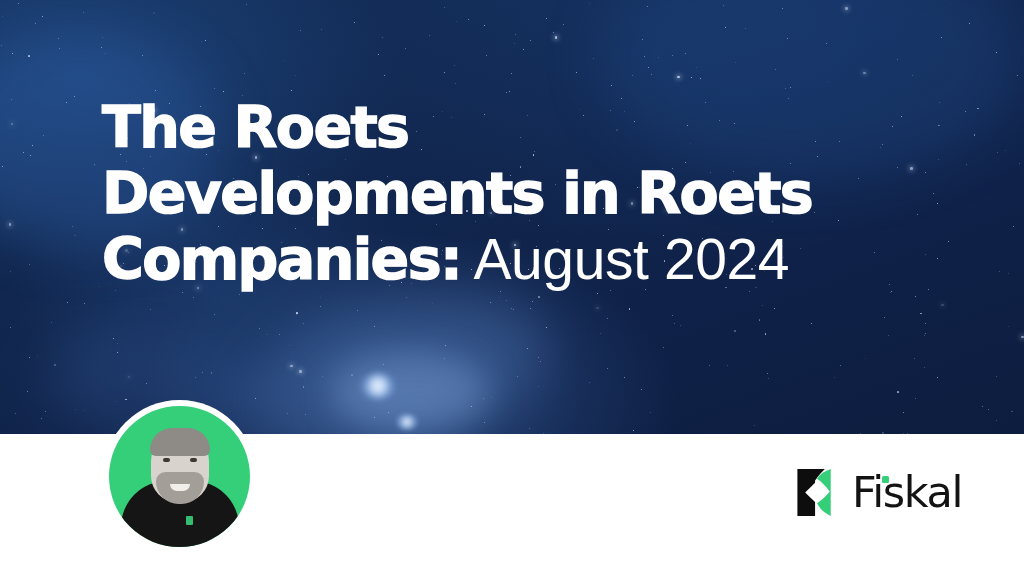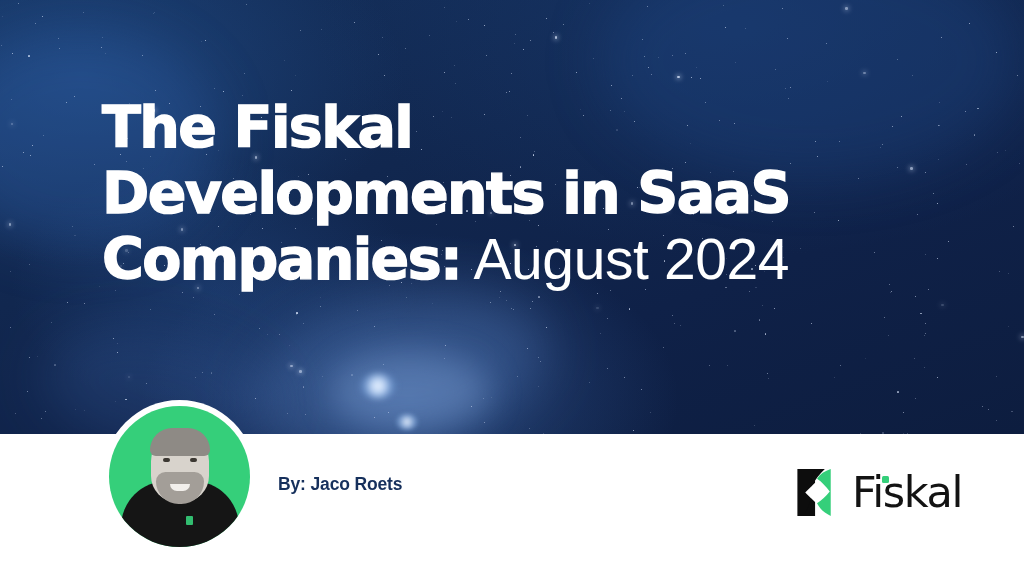--- a/index.html
+++ b/index.html
@@ -559,22 +559,22 @@
         <span style="left:386.6px;top:187.3px;width:2.6px;height:2.6px;opacity:0.18;box-shadow:0 0 5px 1px rgba(223,234,255,.75);"></span>
         <span style="left:826.9px;top:80.9px;width:1.05px;height:1.05px;opacity:0.18;"></span>
         <span style="left:936.8px;top:376.9px;width:1.05px;height:1.05px;opacity:0.78;"></span>
         <span style="left:610.0px;top:289.6px;width:1.05px;height:1.05px;opacity:0.50;"></span>
         <span style="left:499.0px;top:297.3px;width:1.05px;height:1.05px;opacity:0.20;"></span>
       </div>
 
     <div class="hero-text">
 
       <h1 class="headline">
-        <span class="hl-line"><span class="hv">The Fiskal</span></span>
-        <span class="hl-line"><span class="hv">Developments in SaaS</span></span>
+        <span class="hl-line"><span class="hv">The Roets</span></span>
+        <span class="hl-line"><span class="hv">Developments in Roets</span></span>
         <span class="hl-line"><span class="hv">Companies:</span><span class="light"> August 2024</span></span>
       </h1>
     </div>
   </div>
 
   <div class="footer">
 
     <div class="avatar-wrap">
       <div class="avatar">
         <div class="p-shoulders"></div>
@@ -583,21 +583,20 @@
         <div class="p-beard"></div>
         <div class="p-mouth"></div>
         <div class="p-hair"></div>
         <div class="p-eye l"></div>
         <div class="p-eye r"></div>
         <div class="p-logo"></div>
       </div>
     </div>
 
     <div class="author">
-      <div class="author-name">By: Jaco Roets</div>
     </div>
 
     <div class="brand">
       <svg class="brand-mark" viewBox="0 0 44 50">
         <path d="M30 1 L30 49 C24 46 19 42 16 36 C21 33 25 29 29 24 C25 19 21 14 16 11 C19 6 24 3 30 1 Z" fill="#35cf7a" transform="translate(6,0)"></path>
         <path d="M2 1 L20 1 L20 15 C16 19 13 22 10 25 C13 28 16 31 20 35 L20 49 L2 49 Z" fill="#0d0d0d"></path>
         <path d="M20 1 L30 1 C25 6 20 12 16 19 L16 10 Z" fill="#0d0d0d"></path>
         <path d="M16 31 L20 35 L20 49 L8 49 C12 44 14 37 16 31 Z" fill="#0d0d0d"></path>
       </svg>
       <div class="brand-name">

